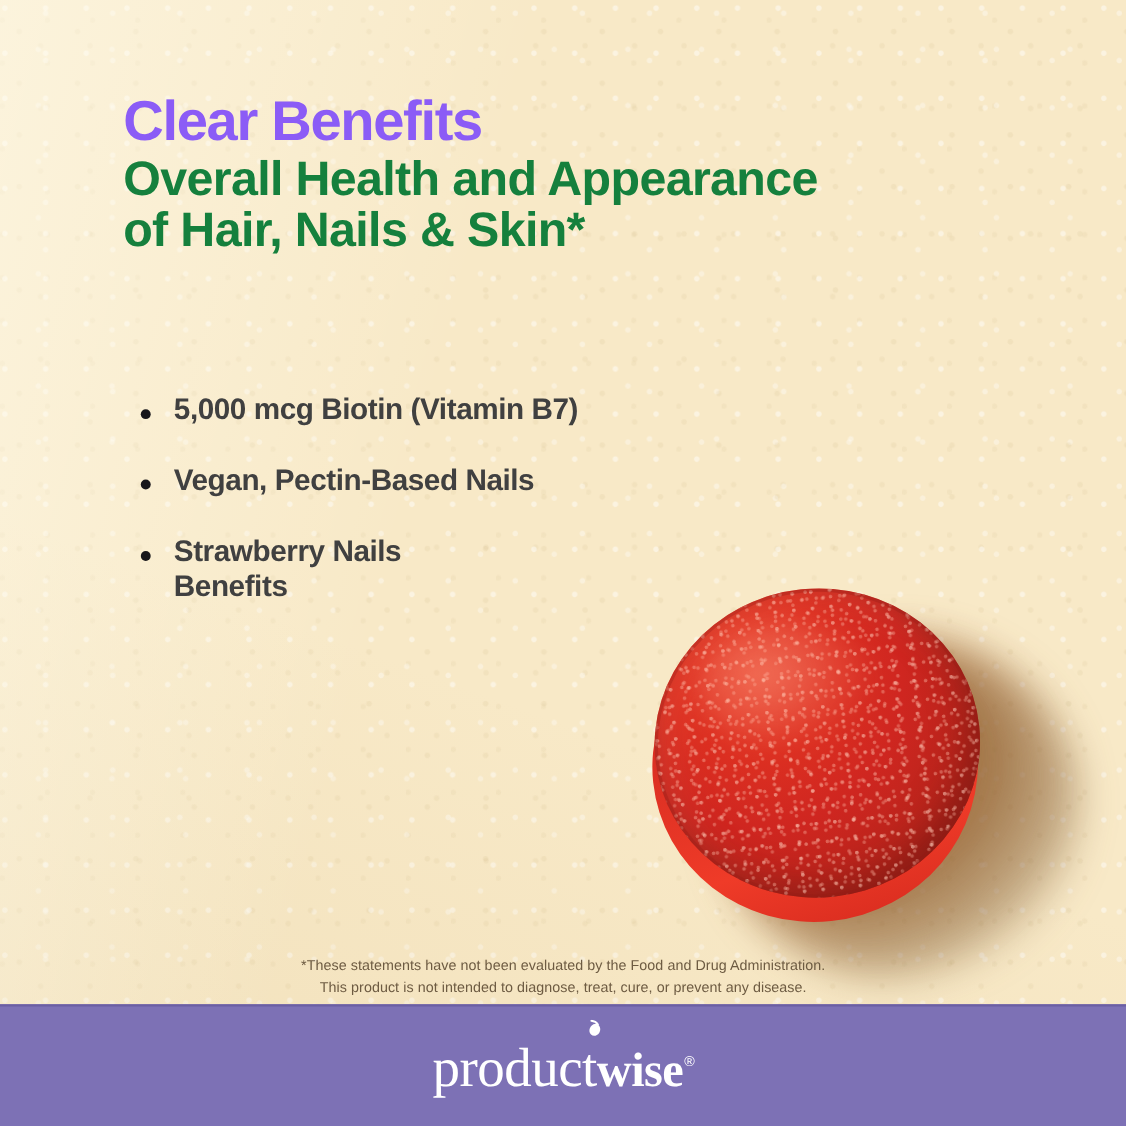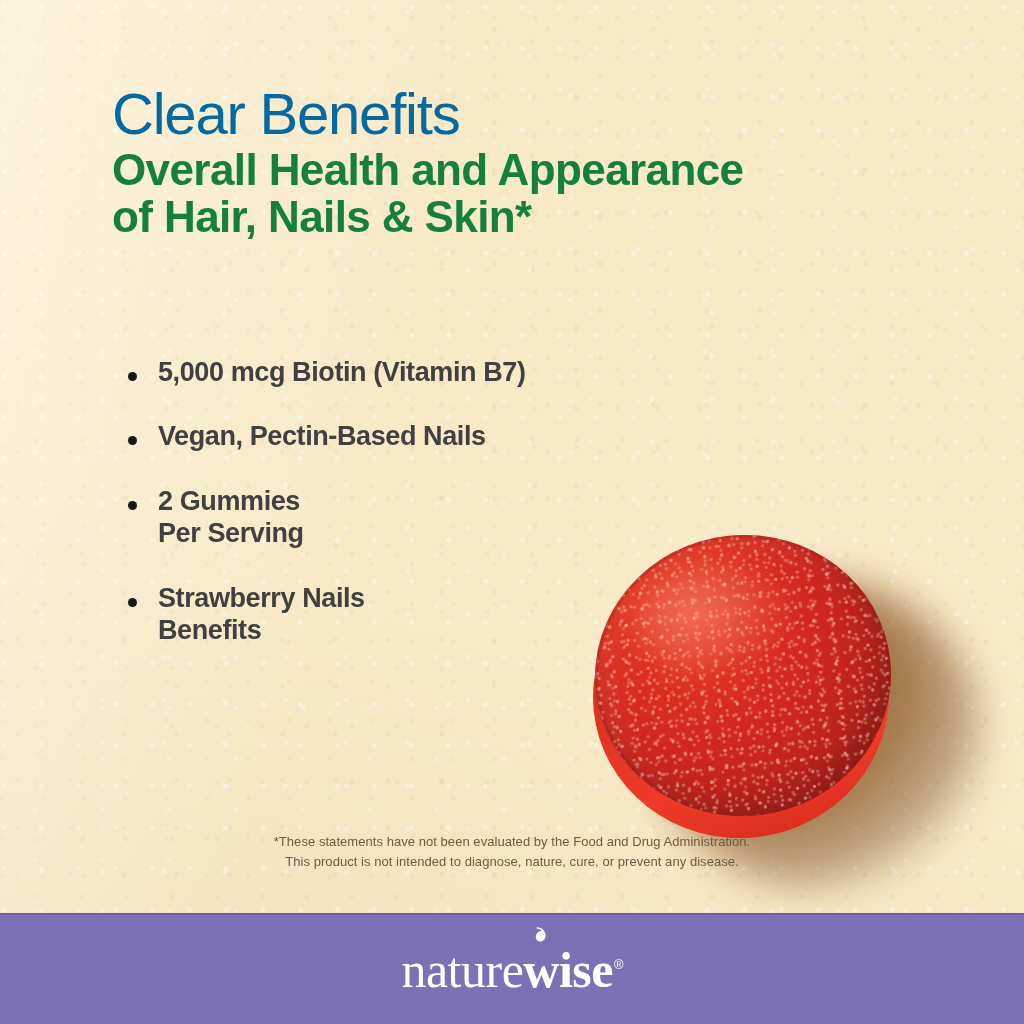--- a/index.html
+++ b/index.html
@@ -42,23 +42,23 @@
   }
 
   
   .headline-block {
     position: absolute;
     left: 112px;
     top: 86px;
     width: 810px;
   }
   .headline-main {
-    color: #0369a1;
-    font-size: 58px;
-    font-weight: 400;
+    color: #8b5cf6;
+    font-size: 51px;
+    font-weight: 700;
     line-height: 0.96;
     letter-spacing: -1.2px;
     margin: 0 0 4px 0;
     white-space: nowrap;
   }
   .headline-sub {
     color: #15803d;
     font-size: 44px;
     font-weight: 600;
     line-height: 1.07;
@@ -193,21 +193,21 @@
     inset: 0;
     border-radius: 50%;
     box-shadow: inset 0 0 0 3px rgba(150,28,20,.30);
   }
 
   
   .disclaimer {
     position: absolute;
     left: 0;
     right: 0;
-    top: 832px;
+    top: 868px;
     text-align: center;
     color: #6d5b42;
     font-size: 13px;
     line-height: 1.55;
     letter-spacing: .05px;
   }
   .disclaimer span { display: block; }
 
   
   .footer-band {
@@ -229,21 +229,21 @@
   }
   .brand-nature {
     font-family: "Liberation Serif", serif;
     font-size: 50px;
     font-weight: 400;
     color: #ffffff;
     letter-spacing: -0.5px;
   }
   .brand-wise {
     font-family: "Liberation Serif", serif;
-    font-size: 50px;
+    font-size: 44px;
     font-weight: 700;
     color: #ffffff;
     letter-spacing: -0.5px;
   }
   .brand-reg {
     font-family: "Liberation Sans", sans-serif;
     font-size: 13px;
     color: #ffffff;
     vertical-align: super;
     position: relative;
@@ -277,50 +277,45 @@
     <li class="benefit-item">
       <span class="benefit-bullet"></span>
       <span>5,000 mcg Biotin (Vitamin B7)</span>
     </li>
     <li class="benefit-item">
       <span class="benefit-bullet"></span>
       <span>Vegan, Pectin-Based Nails</span>
     </li>
     <li class="benefit-item">
       <span class="benefit-bullet"></span>
-      <span>2 Gummies</span>
-      <span class="benefit-line2">Per Serving</span>
-    </li>
-    <li class="benefit-item">
-      <span class="benefit-bullet"></span>
       <span>Strawberry Nails</span>
       <span class="benefit-line2">Benefits</span>
     </li>
   </ul>
 
   <div class="gummy-stage">
     <div class="gummy-shadow"></div>
     <div class="gummy-shadow-core"></div>
     <div class="gummy-glow"></div>
     <div class="gummy-side"></div>
     <div class="gummy-disc">
       <div class="gummy-sparkle"></div>
       <div class="gummy-highlight"></div>
       <div class="gummy-rim"></div>
     </div>
   </div>
 
   <div class="disclaimer">
     <span>*These statements have not been evaluated by the Food and Drug Administration.</span>
-    <span>This product is not intended to diagnose, nature, cure, or prevent any disease.</span>
+    <span>This product is not intended to diagnose, treat, cure, or prevent any disease.</span>
   </div>
 
   <div class="footer-band">
     <div class="brand-logo">
-      <span class="brand-nature">nature</span><span class="brand-wise">wise</span><span class="brand-reg">®</span>
+      <span class="brand-nature">product</span><span class="brand-wise">wise</span><span class="brand-reg">®</span>
       <svg class="brand-leaf" viewBox="0 0 17 21">
         <path d="M11.2 4.1c2.6 1.6 3.3 5.2 1.5 7.9-1.8 2.7-5.3 3.4-7.4 1.5-2.1-1.9-1.9-5.6.4-7.9 1.5-1.5 3.6-2.3 5.5-1.5z" fill="#ffffff"></path>
         <path d="M11.6 4.4C10.4 2.6 8.2 1.3 5.6 1.0" stroke="#ffffff" stroke-width="1.7" fill="none" stroke-linecap="round"></path>
       </svg>
     </div>
   </div>
 
 </div>
 
 </body></html>

